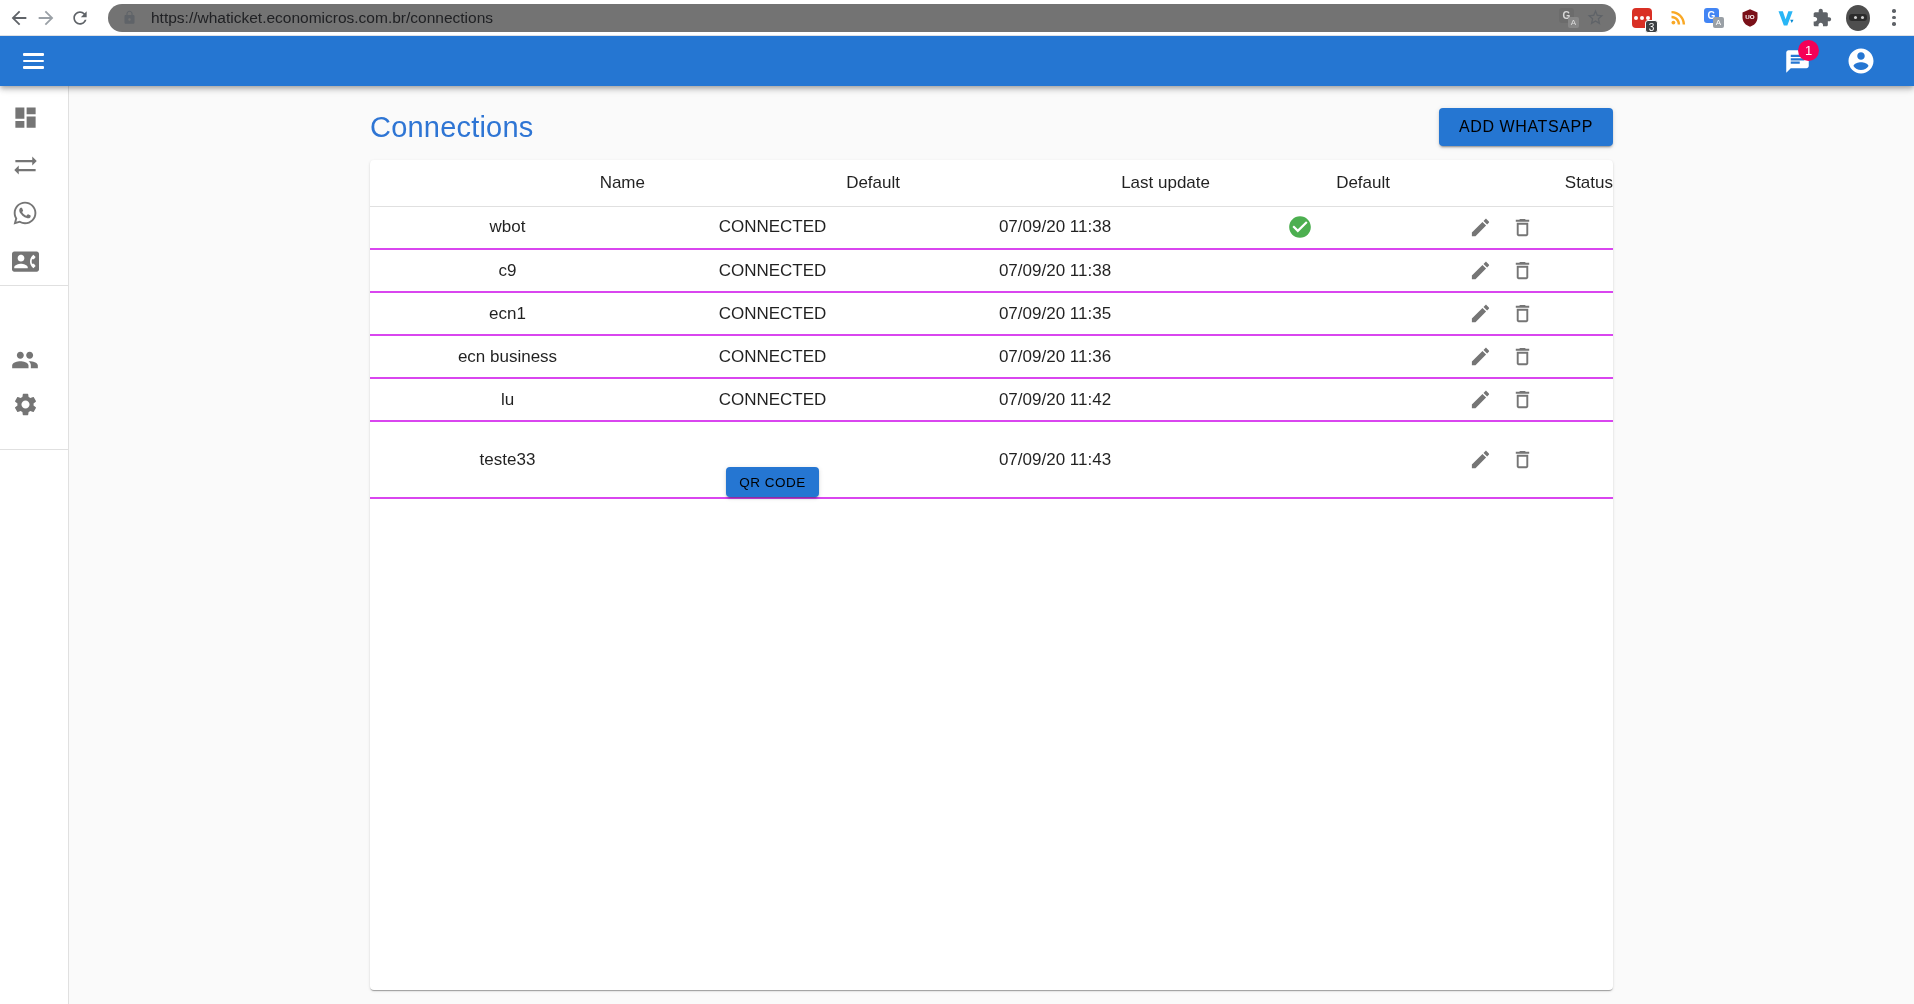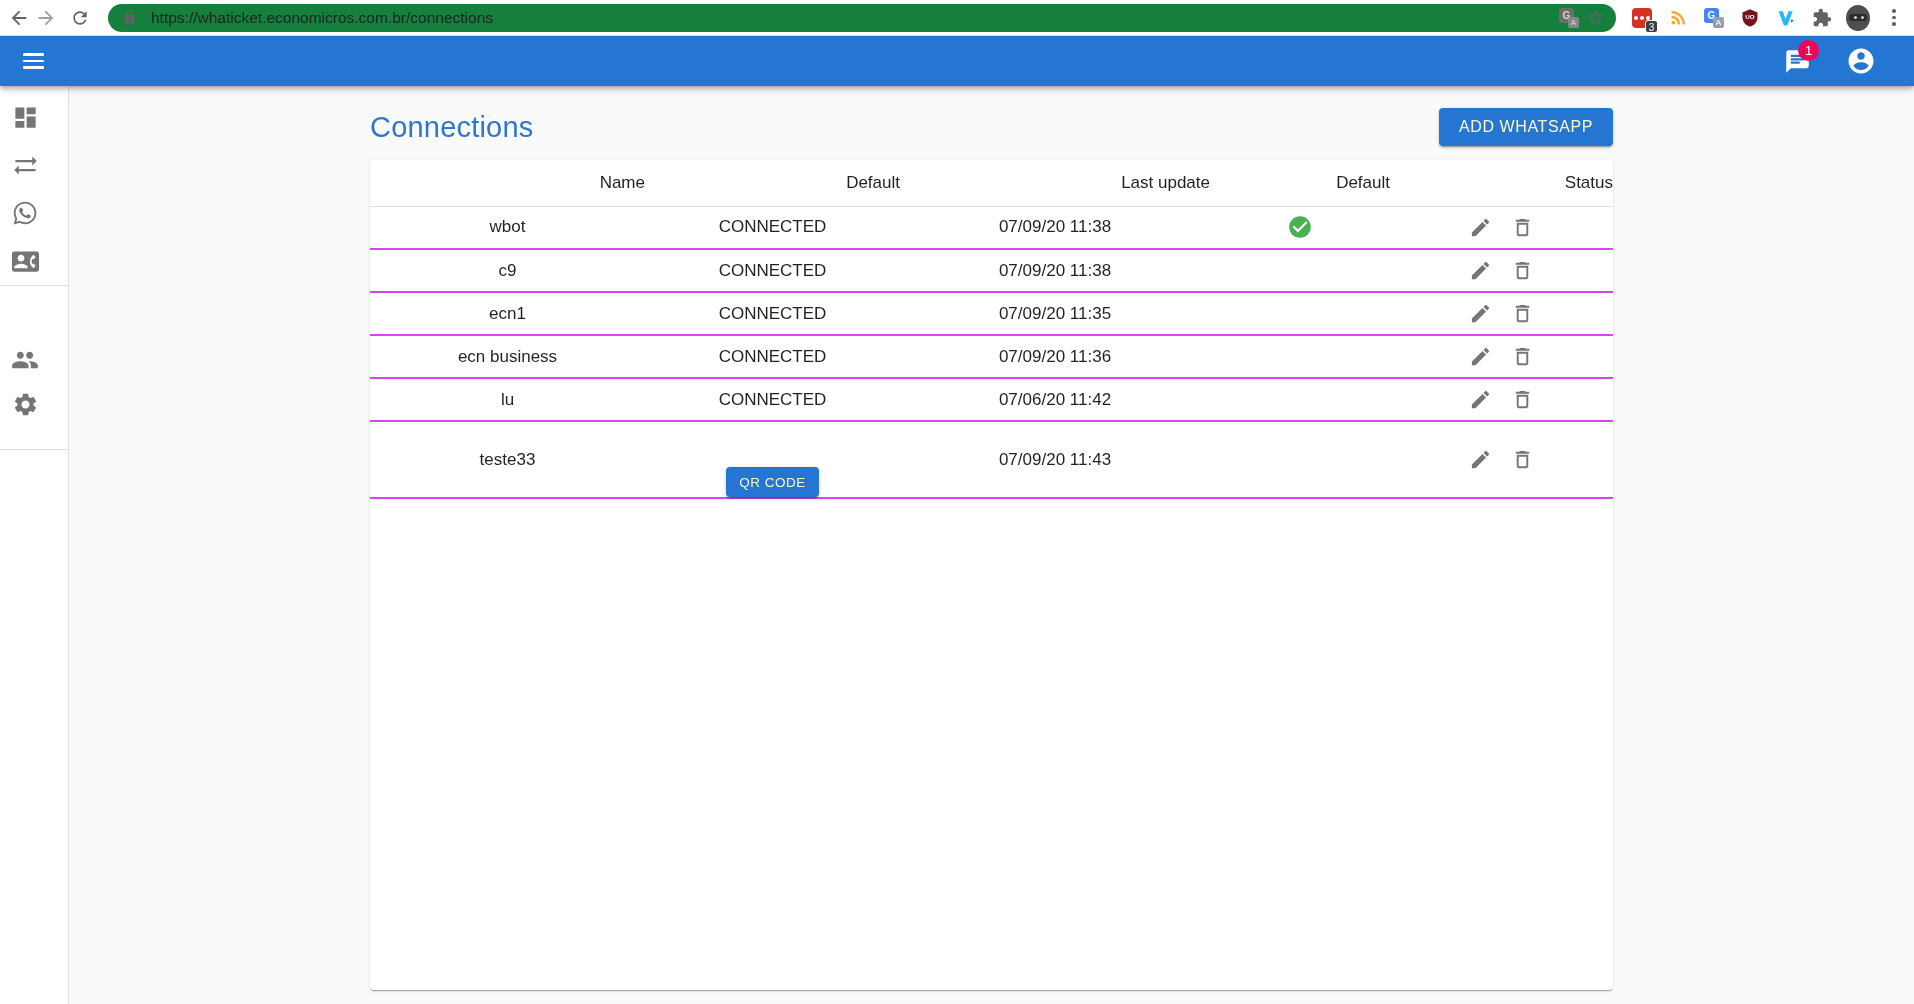--- a/index.html
+++ b/index.html
@@ -9,21 +9,21 @@
   
   .browser-toolbar {
     position:absolute; left:0; top:0; width:1914px; height:36px;
     background:#ffffff; display:flex; align-items:center; border-bottom:1px solid #dfe1e5;
     z-index:30;
   }
   .nav-btn { width:24px; height:24px; display:flex; align-items:center; justify-content:center;
              border:none; background:transparent; cursor:pointer; flex:0 0 auto; }
   .nav-btn svg { display:block; }
   .addr-pill {
-    height:28px; background:#15803d; border-radius:14px; margin-left:16px;
+    height:28px; background:#737373; border-radius:14px; margin-left:16px;
     flex:1 1 auto; display:flex; align-items:center; min-width:0; max-width:1540px;
   }
   .addr-url { font-size:15.5px; color:#202124; margin-left:9px; white-space:nowrap;
               overflow:hidden; flex:1 1 auto; }
   .pill-icon { flex:0 0 auto; display:flex; align-items:center; justify-content:center;
                width:26px; height:26px; border:none; background:transparent; cursor:pointer; }
   .ext-area { display:flex; align-items:center; gap:12px; margin-left:14px; margin-right:8px; flex:0 0 auto; }
   .ext-btn { position:relative; width:24px; height:24px; border:none; background:transparent;
              display:flex; align-items:center; justify-content:center; cursor:pointer; }
   .ext-red { width:20px; height:20px; border-radius:4px; background:#d93025;
@@ -75,21 +75,21 @@
   .mt-top { margin-top:7px; }
   .mt-section { margin-top:50px; }
 
   
   .content { position:absolute; left:69px; top:86px; width:1845px; height:918px;
              background:#fafafa; overflow:hidden; }
   .container { width:1243px; margin:21px auto 0 auto; }
   .page-header { display:flex; align-items:center; justify-content:space-between; height:40px; }
   .page-title { color:#2e75d4; font-size:29px; font-weight:400; letter-spacing:0.2px; }
   .btn-primary {
-    background:#2576d2; color:#fef9c3; border:none; border-radius:4px; cursor:pointer;
+    background:#2576d2; color:#000000; border:none; border-radius:4px; cursor:pointer;
     font-family:inherit; font-weight:500; letter-spacing:0.6px;
     box-shadow:0 3px 1px -2px rgba(0,0,0,.2), 0 2px 2px 0 rgba(0,0,0,.14), 0 1px 5px 0 rgba(0,0,0,.12);
   }
   .add-btn { height:38px; padding:0 20px; font-size:16px; }
   .card { margin-top:13px; background:#fff; border-radius:4px; height:830px; overflow:hidden;
           box-shadow:0 1px 3px rgba(0,0,0,0.12), 0 1px 1px rgba(0,0,0,0.14), 0 2px 1px -1px rgba(0,0,0,0.2);
           padding:0 0; }
   table { width:100%; border-collapse:collapse; }
   th { height:46px; font-size:17px; font-weight:500; color:rgba(0,0,0,0.87);
        text-align:right; border-bottom:1px solid #e0e0e0; }
@@ -372,21 +372,21 @@
       </button>
     </td>
   </tr>
 
   <tr>
     <td>lu</td>
     <td>
       <span>CONNECTED</span>
       
     </td>
-    <td>07/06/20 11:42</td>
+    <td>07/09/20 11:42</td>
     <td>
       
     </td>
     <td>
       <button class="action-btn">
         <svg width="23" height="23" viewBox="0 0 24 24" fill="#757575">
                     <path d="M3 17.25V21h3.75L17.81 9.94l-3.75-3.75L3 17.25zM20.71 7.04c.39-.39.39-1.02 0-1.41l-2.34-2.34c-.39-.39-1.02-.39-1.41 0l-1.83 1.83 3.75 3.75 1.83-1.83z"></path>
                   </svg>
       </button>
       <button class="action-btn">

